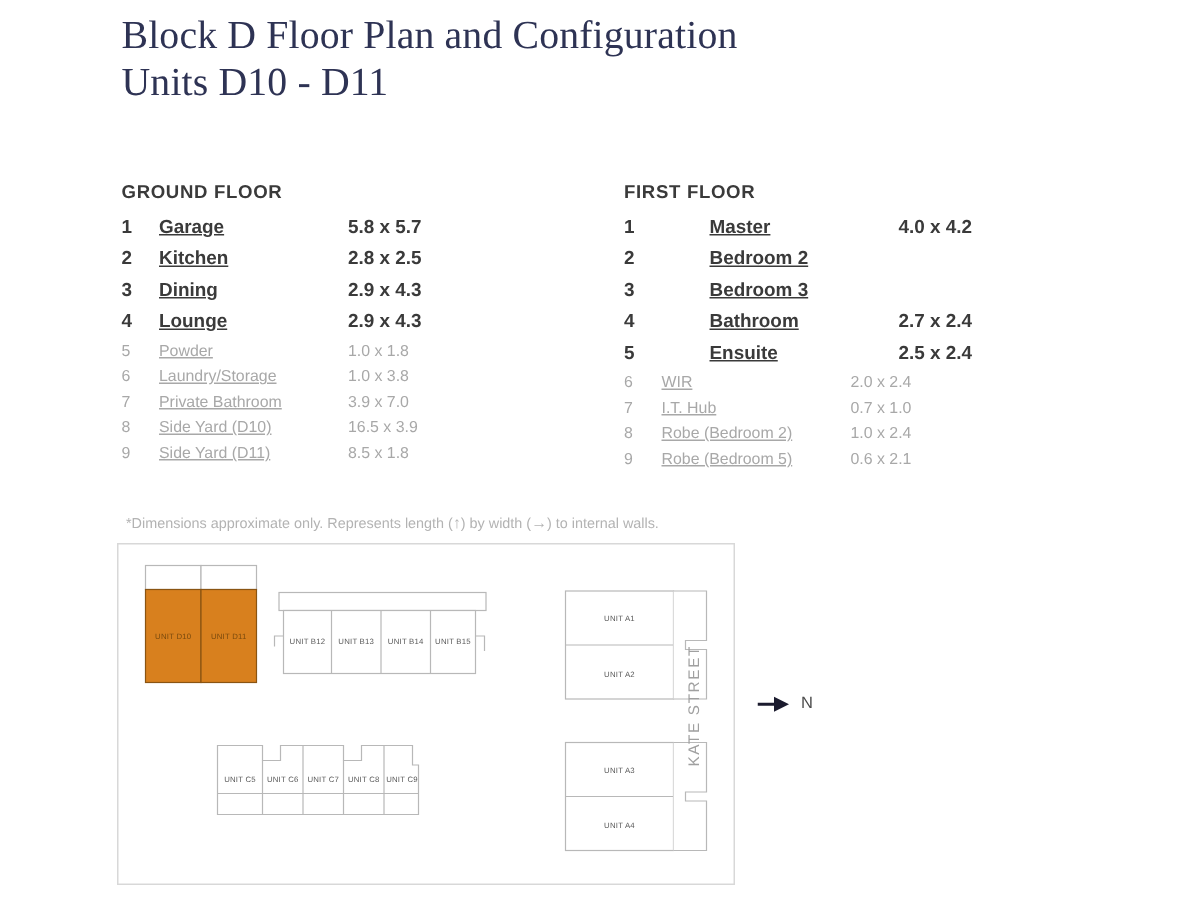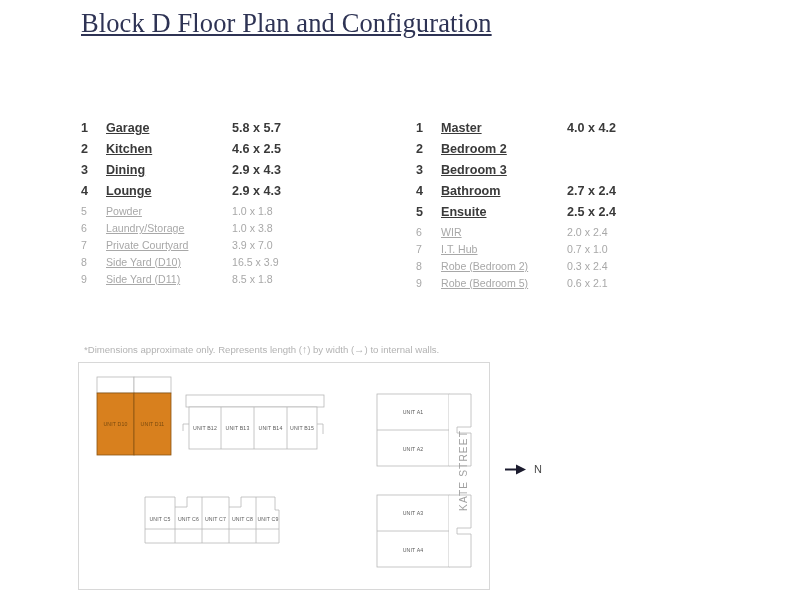--- a/index.html
+++ b/index.html
@@ -23,21 +23,20 @@
     top: 8px;
     width: 640px;
   }
   #title-block .t-line {
     font-family: "Liberation Serif", serif;
     font-size: 26.5px;
     line-height: 31px;
     color: #2e3354;
     letter-spacing: 0.1px;
     white-space: nowrap;
-    text-decoration: underline;
   }
 
   
   .schedule {
     position: absolute;
     top: 121px;
   }
   #ground-floor-column { left: 81px; width: 330px; }
   #first-floor-column  { left: 416px; width: 360px; }
 
@@ -67,21 +66,21 @@
   }
 
   
   .room-row.primary {
     height: 21px;
     font-size: 12.6px;
     color: #3a3a3a;
     font-weight: 600;
   }
   #ground-floor-column .room-row.primary .r-name { width: 126px; }
-  #first-floor-column  .room-row.primary .r-name { width: 126px; }
+  #first-floor-column  .room-row.primary .r-name { width: 126px; margin-left: 32px; }
 
   
   .room-row.secondary {
     height: 17px;
     font-size: 10.6px;
     color: #a8a8a8;
     font-weight: normal;
   }
   #ground-floor-column .room-row.secondary .r-name { width: 126px; }
   #first-floor-column  .room-row.secondary .r-name { width: 126px; }
@@ -167,33 +166,35 @@
   #north-indicator .n-letter {
     font-size: 11px;
     color: #4a4a4a;
   }
 </style>
 </head>
 <body>
 
 <div id="title-block">
   <div class="t-line">Block D Floor Plan and Configuration</div>
+  <div class="t-line">Units D10 - D11</div>
 </div>
 
 <div class="schedule" id="ground-floor-column">
+  <div class="floor-heading">GROUND FLOOR</div>
   <div>
     <div class="room-row primary">
       <span class="r-num">1</span>
       <span class="r-name">Garage</span>
       <span class="r-dim">5.8 x 5.7</span>
     </div>
     <div class="room-row primary">
       <span class="r-num">2</span>
       <span class="r-name">Kitchen</span>
-      <span class="r-dim">4.6 x 2.5</span>
+      <span class="r-dim">2.8 x 2.5</span>
     </div>
     <div class="room-row primary">
       <span class="r-num">3</span>
       <span class="r-name">Dining</span>
       <span class="r-dim">2.9 x 4.3</span>
     </div>
     <div class="room-row primary">
       <span class="r-num">4</span>
       <span class="r-name">Lounge</span>
       <span class="r-dim">2.9 x 4.3</span>
@@ -203,37 +204,38 @@
       <span class="r-name">Powder</span>
       <span class="r-dim">1.0 x 1.8</span>
     </div>
     <div class="room-row secondary">
       <span class="r-num">6</span>
       <span class="r-name">Laundry/Storage</span>
       <span class="r-dim">1.0 x 3.8</span>
     </div>
     <div class="room-row secondary">
       <span class="r-num">7</span>
-      <span class="r-name">Private Courtyard</span>
+      <span class="r-name">Private Bathroom</span>
       <span class="r-dim">3.9 x 7.0</span>
     </div>
     <div class="room-row secondary">
       <span class="r-num">8</span>
       <span class="r-name">Side Yard (D10)</span>
       <span class="r-dim">16.5 x 3.9</span>
     </div>
     <div class="room-row secondary">
       <span class="r-num">9</span>
       <span class="r-name">Side Yard (D11)</span>
       <span class="r-dim">8.5 x 1.8</span>
     </div>
   </div>
 </div>
 
 <div class="schedule" id="first-floor-column">
+  <div class="floor-heading">FIRST FLOOR</div>
   <div>
     <div class="room-row primary">
       <span class="r-num">1</span>
       <span class="r-name">Master</span>
       <span class="r-dim">4.0 x 4.2</span>
     </div>
     <div class="room-row primary">
       <span class="r-num">2</span>
       <span class="r-name">Bedroom 2</span>
     </div>
@@ -257,21 +259,21 @@
       <span class="r-dim">2.0 x 2.4</span>
     </div>
     <div class="room-row secondary">
       <span class="r-num">7</span>
       <span class="r-name">I.T. Hub</span>
       <span class="r-dim">0.7 x 1.0</span>
     </div>
     <div class="room-row secondary">
       <span class="r-num">8</span>
       <span class="r-name">Robe (Bedroom 2)</span>
-      <span class="r-dim">0.3 x 2.4</span>
+      <span class="r-dim">1.0 x 2.4</span>
     </div>
     <div class="room-row secondary">
       <span class="r-num">9</span>
       <span class="r-name">Robe (Bedroom 5)</span>
       <span class="r-dim">0.6 x 2.1</span>
     </div>
   </div>
 </div>
 
 <div id="footnote"><span>*Dimensions approximate only. Represents length (</span><span class="arrow-glyph">↑</span><span>)  by width (</span><span class="arrow-glyph">→</span><span>) to internal walls.</span></div>

